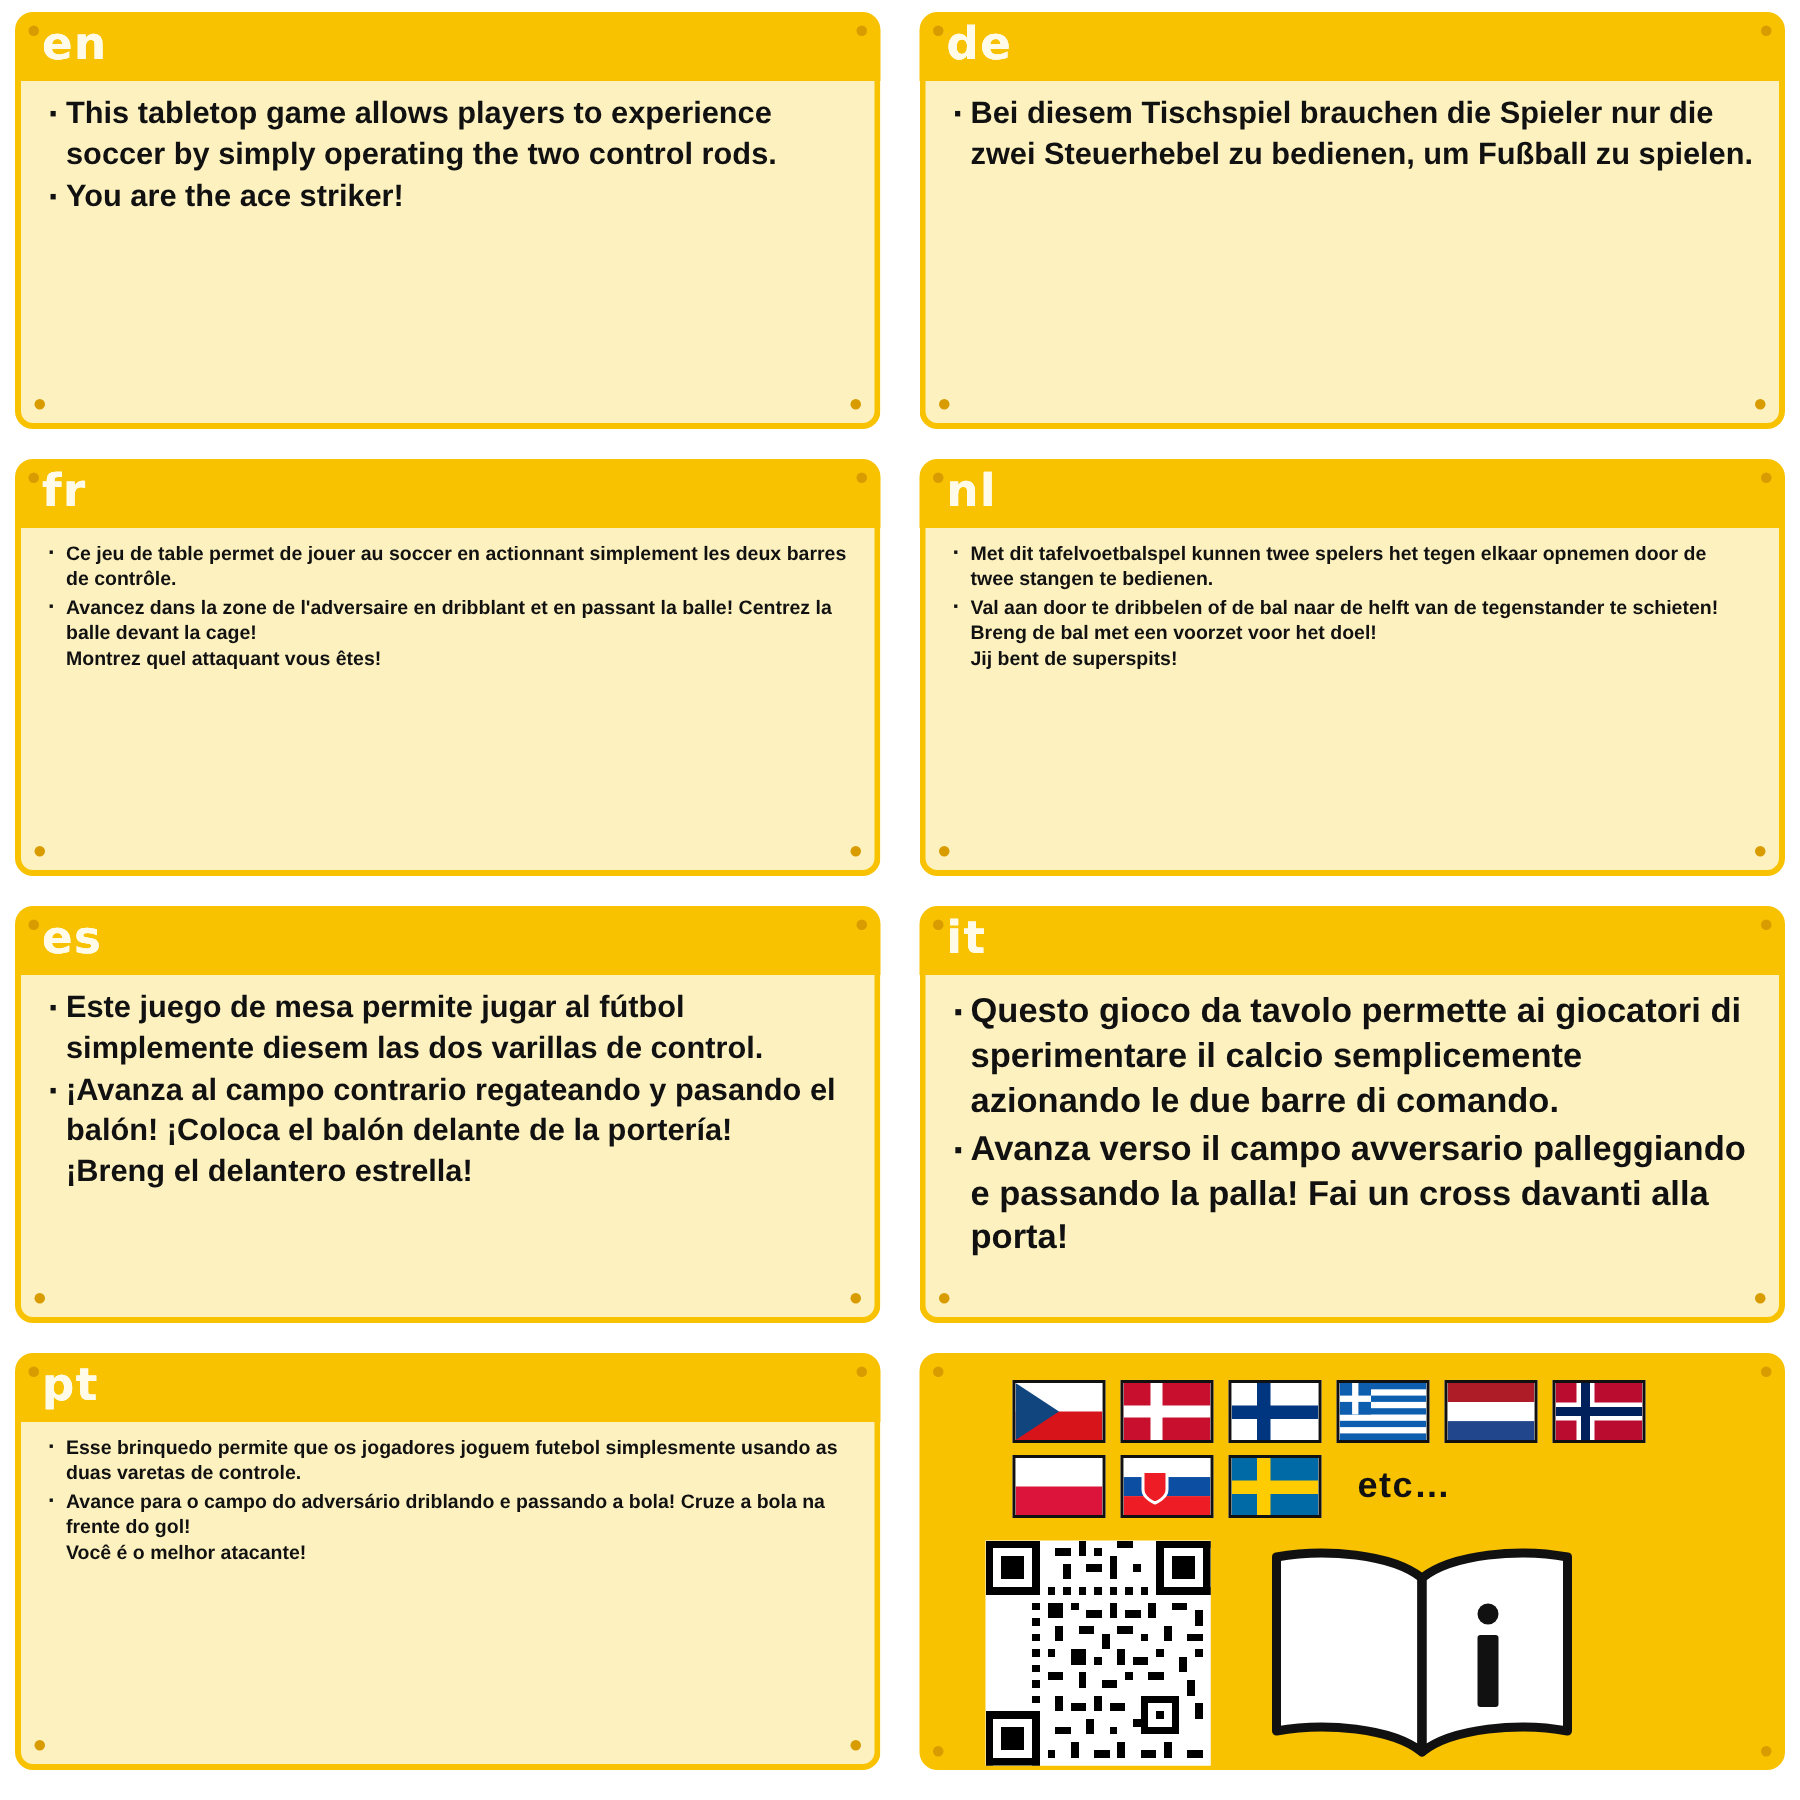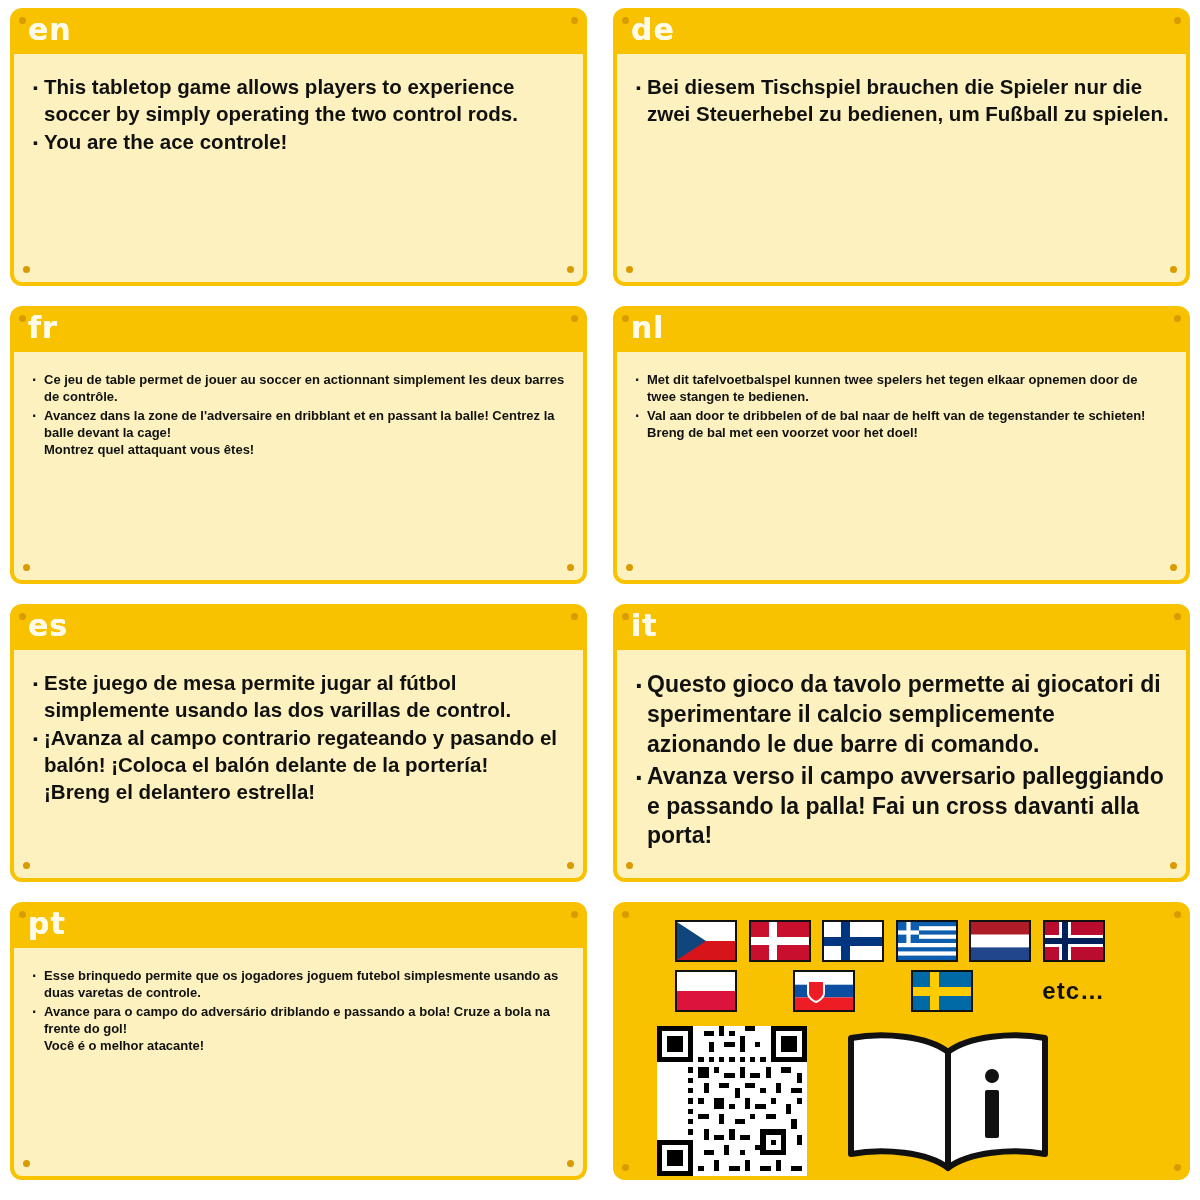--- a/index.html
+++ b/index.html
@@ -74,21 +74,21 @@
   .screw.br { right: 9px; bottom: 9px; }
 
   .card-body {
     position: relative;
     background: #fdf2bf;
     border: 4px solid #f9c200;
     border-top: none;
     border-radius: 0 0 12px 12px;
     box-sizing: border-box;
     height: 232px;
-    padding: 20px 16px 8px 16px;
+    padding: 9px 16px 8px 16px;
   }
   ul.bullets {
     list-style: none;
     margin: 0;
     padding: 0;
   }
   ul.bullets > li {
     position: relative;
     padding-left: 14px;
     margin-bottom: 2px;
@@ -124,21 +124,20 @@
     padding: 14px 16px;
   }
   .flags {
     display: flex;
     flex-wrap: wrap;
     gap: 8px 10px;
     margin-left: 46px;
     margin-top: 4px;
     align-items: center;
     width: 430px;
-    justify-content: space-between;
   }
   .flag {
     width: 62px;
     height: 42px;
     border: 2px solid #111;
     box-sizing: border-box;
     position: relative;
     overflow: hidden;
     background: #fff;
   }
@@ -177,21 +176,21 @@
         <span class="screw tl"></span>
         <span class="screw tr"></span>
         <span class="lang-badge">en</span>
       </div>
       <div class="card-body">
         <span class="screw bl"></span>
         <span class="screw br"></span>
         <ul class="bullets s20">
           <li>This tabletop game allows players to experience soccer by simply operating the two control rods.</li>
           <li>
-            <span class="sub">You are the ace controle!</span>
+            <span class="sub">You are the ace striker!</span>
           </li>
         </ul>
       </div>
     </div>
 
     <div class="card">
       <div class="card-tab">
         <span class="screw tl"></span>
         <span class="screw tr"></span>
         <span class="lang-badge">de</span>
@@ -230,36 +229,37 @@
         <span class="screw tr"></span>
         <span class="lang-badge">nl</span>
       </div>
       <div class="card-body">
         <span class="screw bl"></span>
         <span class="screw br"></span>
         <ul class="bullets s19">
           <li>Met dit tafelvoetbalspel kunnen twee spelers het tegen elkaar opnemen door de twee stangen te bedienen.</li>
           <li>
             <span>Val aan door te dribbelen of de bal naar de helft van de tegenstander te schieten! Breng de bal met een voorzet voor het doel!</span>
+            <span class="sub">Jij bent de superspits!</span>
           </li>
         </ul>
       </div>
     </div>
 
     <div class="card">
       <div class="card-tab">
         <span class="screw tl"></span>
         <span class="screw tr"></span>
         <span class="lang-badge">es</span>
       </div>
       <div class="card-body">
         <span class="screw bl"></span>
         <span class="screw br"></span>
         <ul class="bullets s20">
-          <li>Este juego de mesa permite jugar al fútbol simplemente usando las dos varillas de control.</li>
+          <li>Este juego de mesa permite jugar al fútbol simplemente diesem las dos varillas de control.</li>
           <li>
             <span>¡Avanza al campo contrario regateando y pasando el balón! ¡Coloca el balón delante de la portería!</span>
             <span class="sub">¡Breng el delantero estrella!</span>
           </li>
         </ul>
       </div>
     </div>
 
     <div class="card">
       <div class="card-tab">

